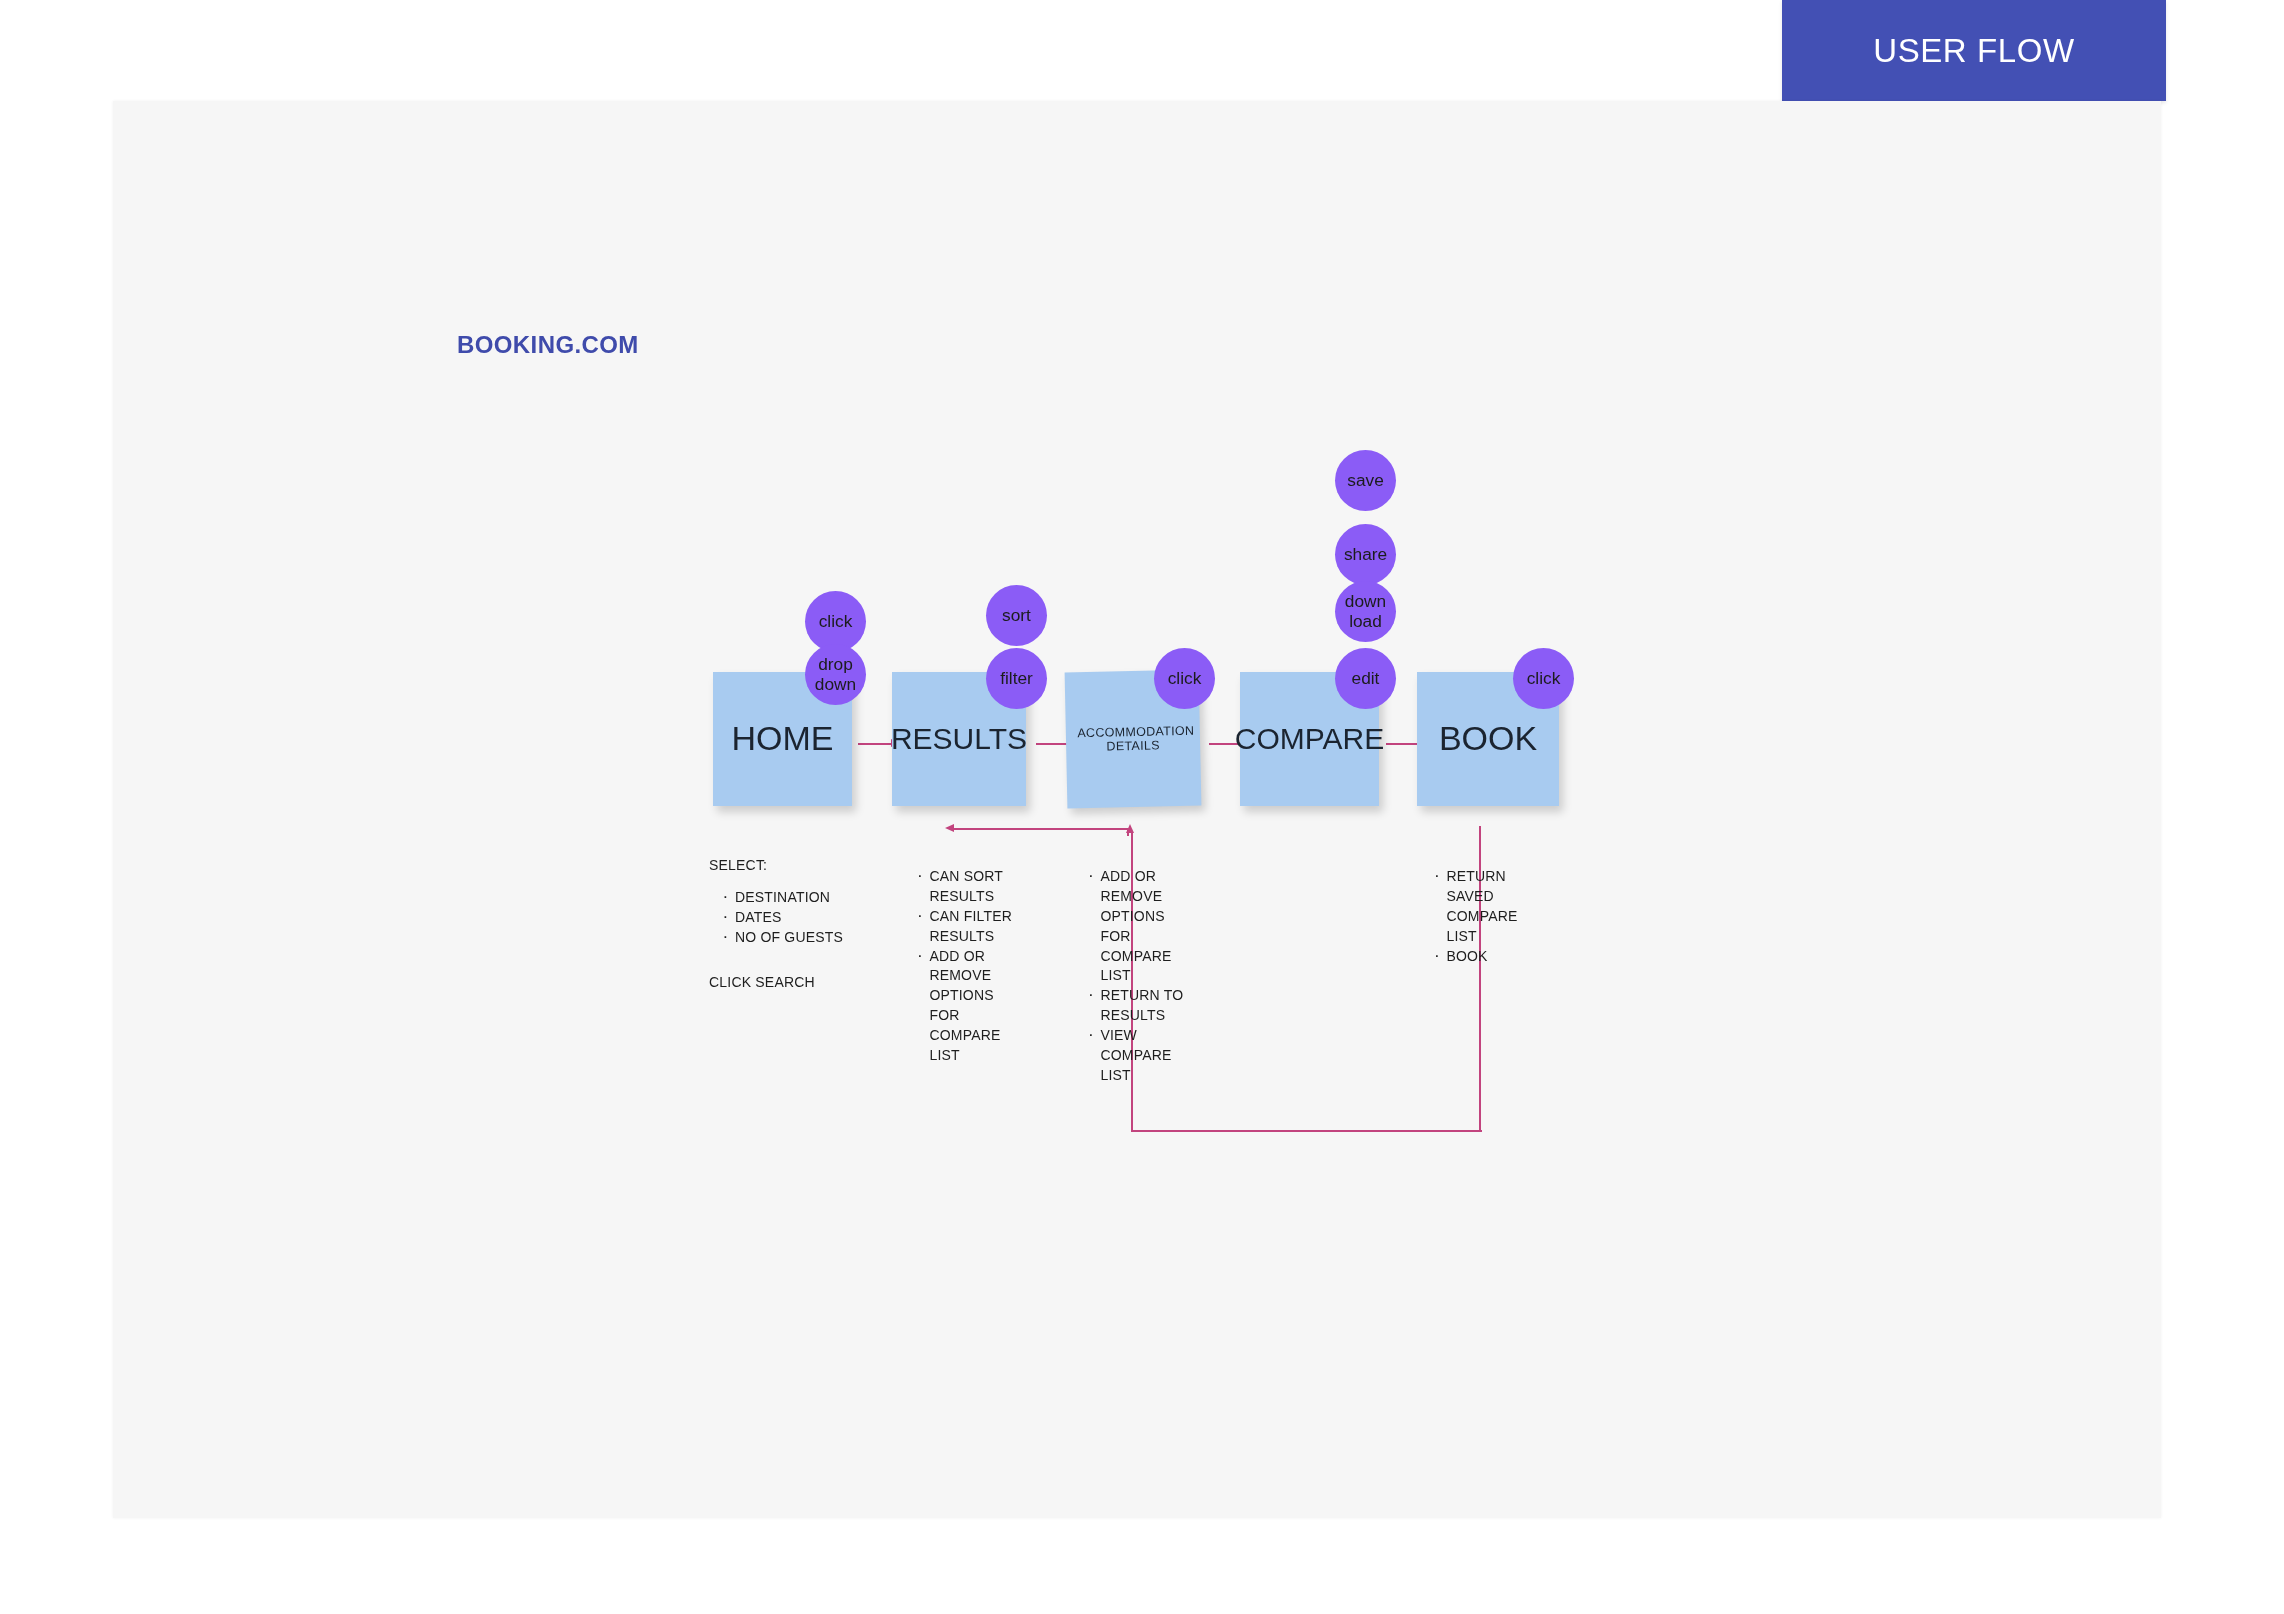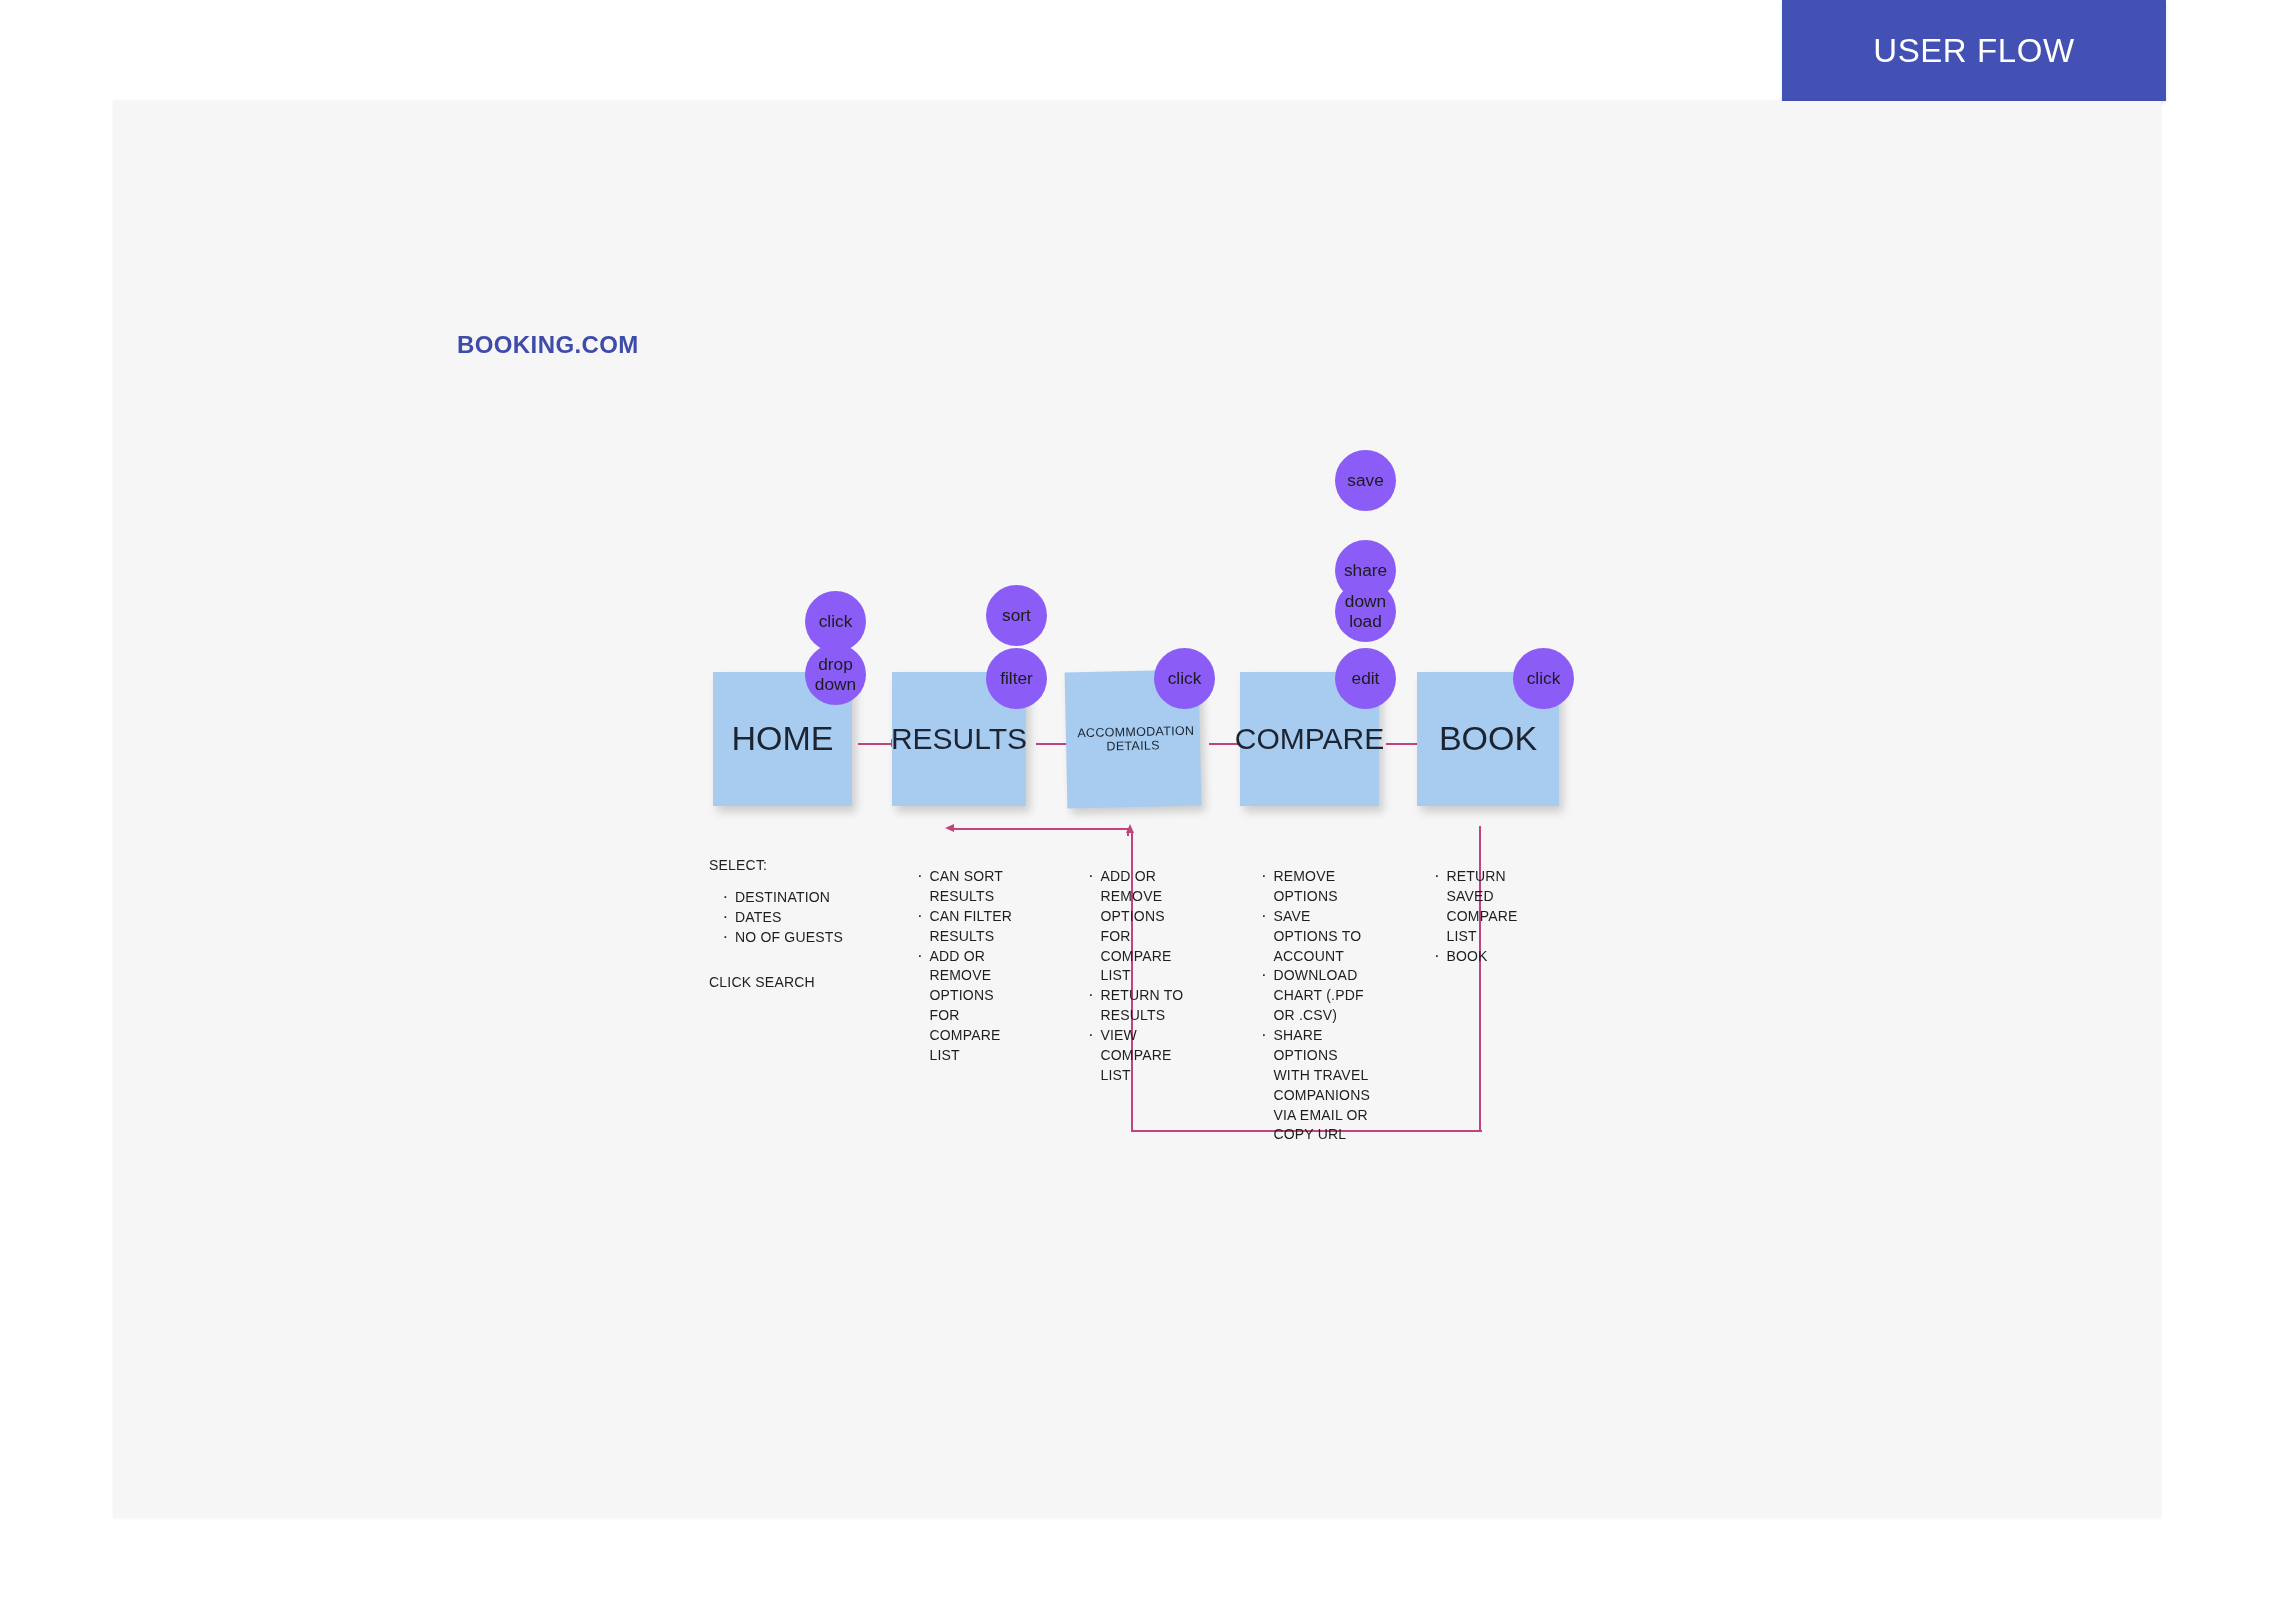--- a/index.html
+++ b/index.html
@@ -221,21 +221,21 @@
     <span>filter</span>
   </div>
 
   <div class="bubble" style="left:1154px; top:648px; width:61px; height:61px;">
     <span>click</span>
   </div>
 
   <div class="bubble" style="left:1335px; top:450px; width:61px; height:61px;">
     <span>save</span>
   </div>
-  <div class="bubble" style="left:1335px; top:540px; width:61px; height:61px;justify-content:center;">
+  <div class="bubble" style="left:1335px; top:524px; width:61px; height:61px;justify-content:center;">
     <span>share</span>
   </div>
   <div class="bubble" style="left:1335px; top:581px; width:61px; height:61px;">
     <span style="max-width:52px;">down load</span>
   </div>
   <div class="bubble" style="left:1335px; top:648px; width:61px; height:61px;">
     <span>edit</span>
   </div>
 
   <div class="bubble" style="left:1513px; top:648px; width:61px; height:61px;">
@@ -262,28 +262,20 @@
   </div>
 
   <div class="ann" style="left:1074px; top:855px; width:130px;">
     <ul>
       <li>ADD OR REMOVE OPTIONS FOR COMPARE LIST</li>
       <li>RETURN TO RESULTS</li>
       <li>VIEW COMPARE LIST</li>
     </ul>
   </div>
 
-  <div class="ann" style="left:1247px; top:855px; width:139px;">
-    <ul>
-      <li>REMOVE OPTIONS</li>
-      <li>SAVE OPTIONS TO ACCOUNT</li>
-      <li>DOWNLOAD CHART (.PDF OR .CSV)</li>
-      <li>SHARE OPTIONS WITH TRAVEL COMPANIONS VIA EMAIL OR COPY URL</li>
-    </ul>
-  </div>
 
   <div class="ann" style="left:1420px; top:855px; width:134px;">
     <ul>
       <li>RETURN SAVED COMPARE LIST</li>
       <li>BOOK</li>
     </ul>
   </div>
 
 </div>
 

